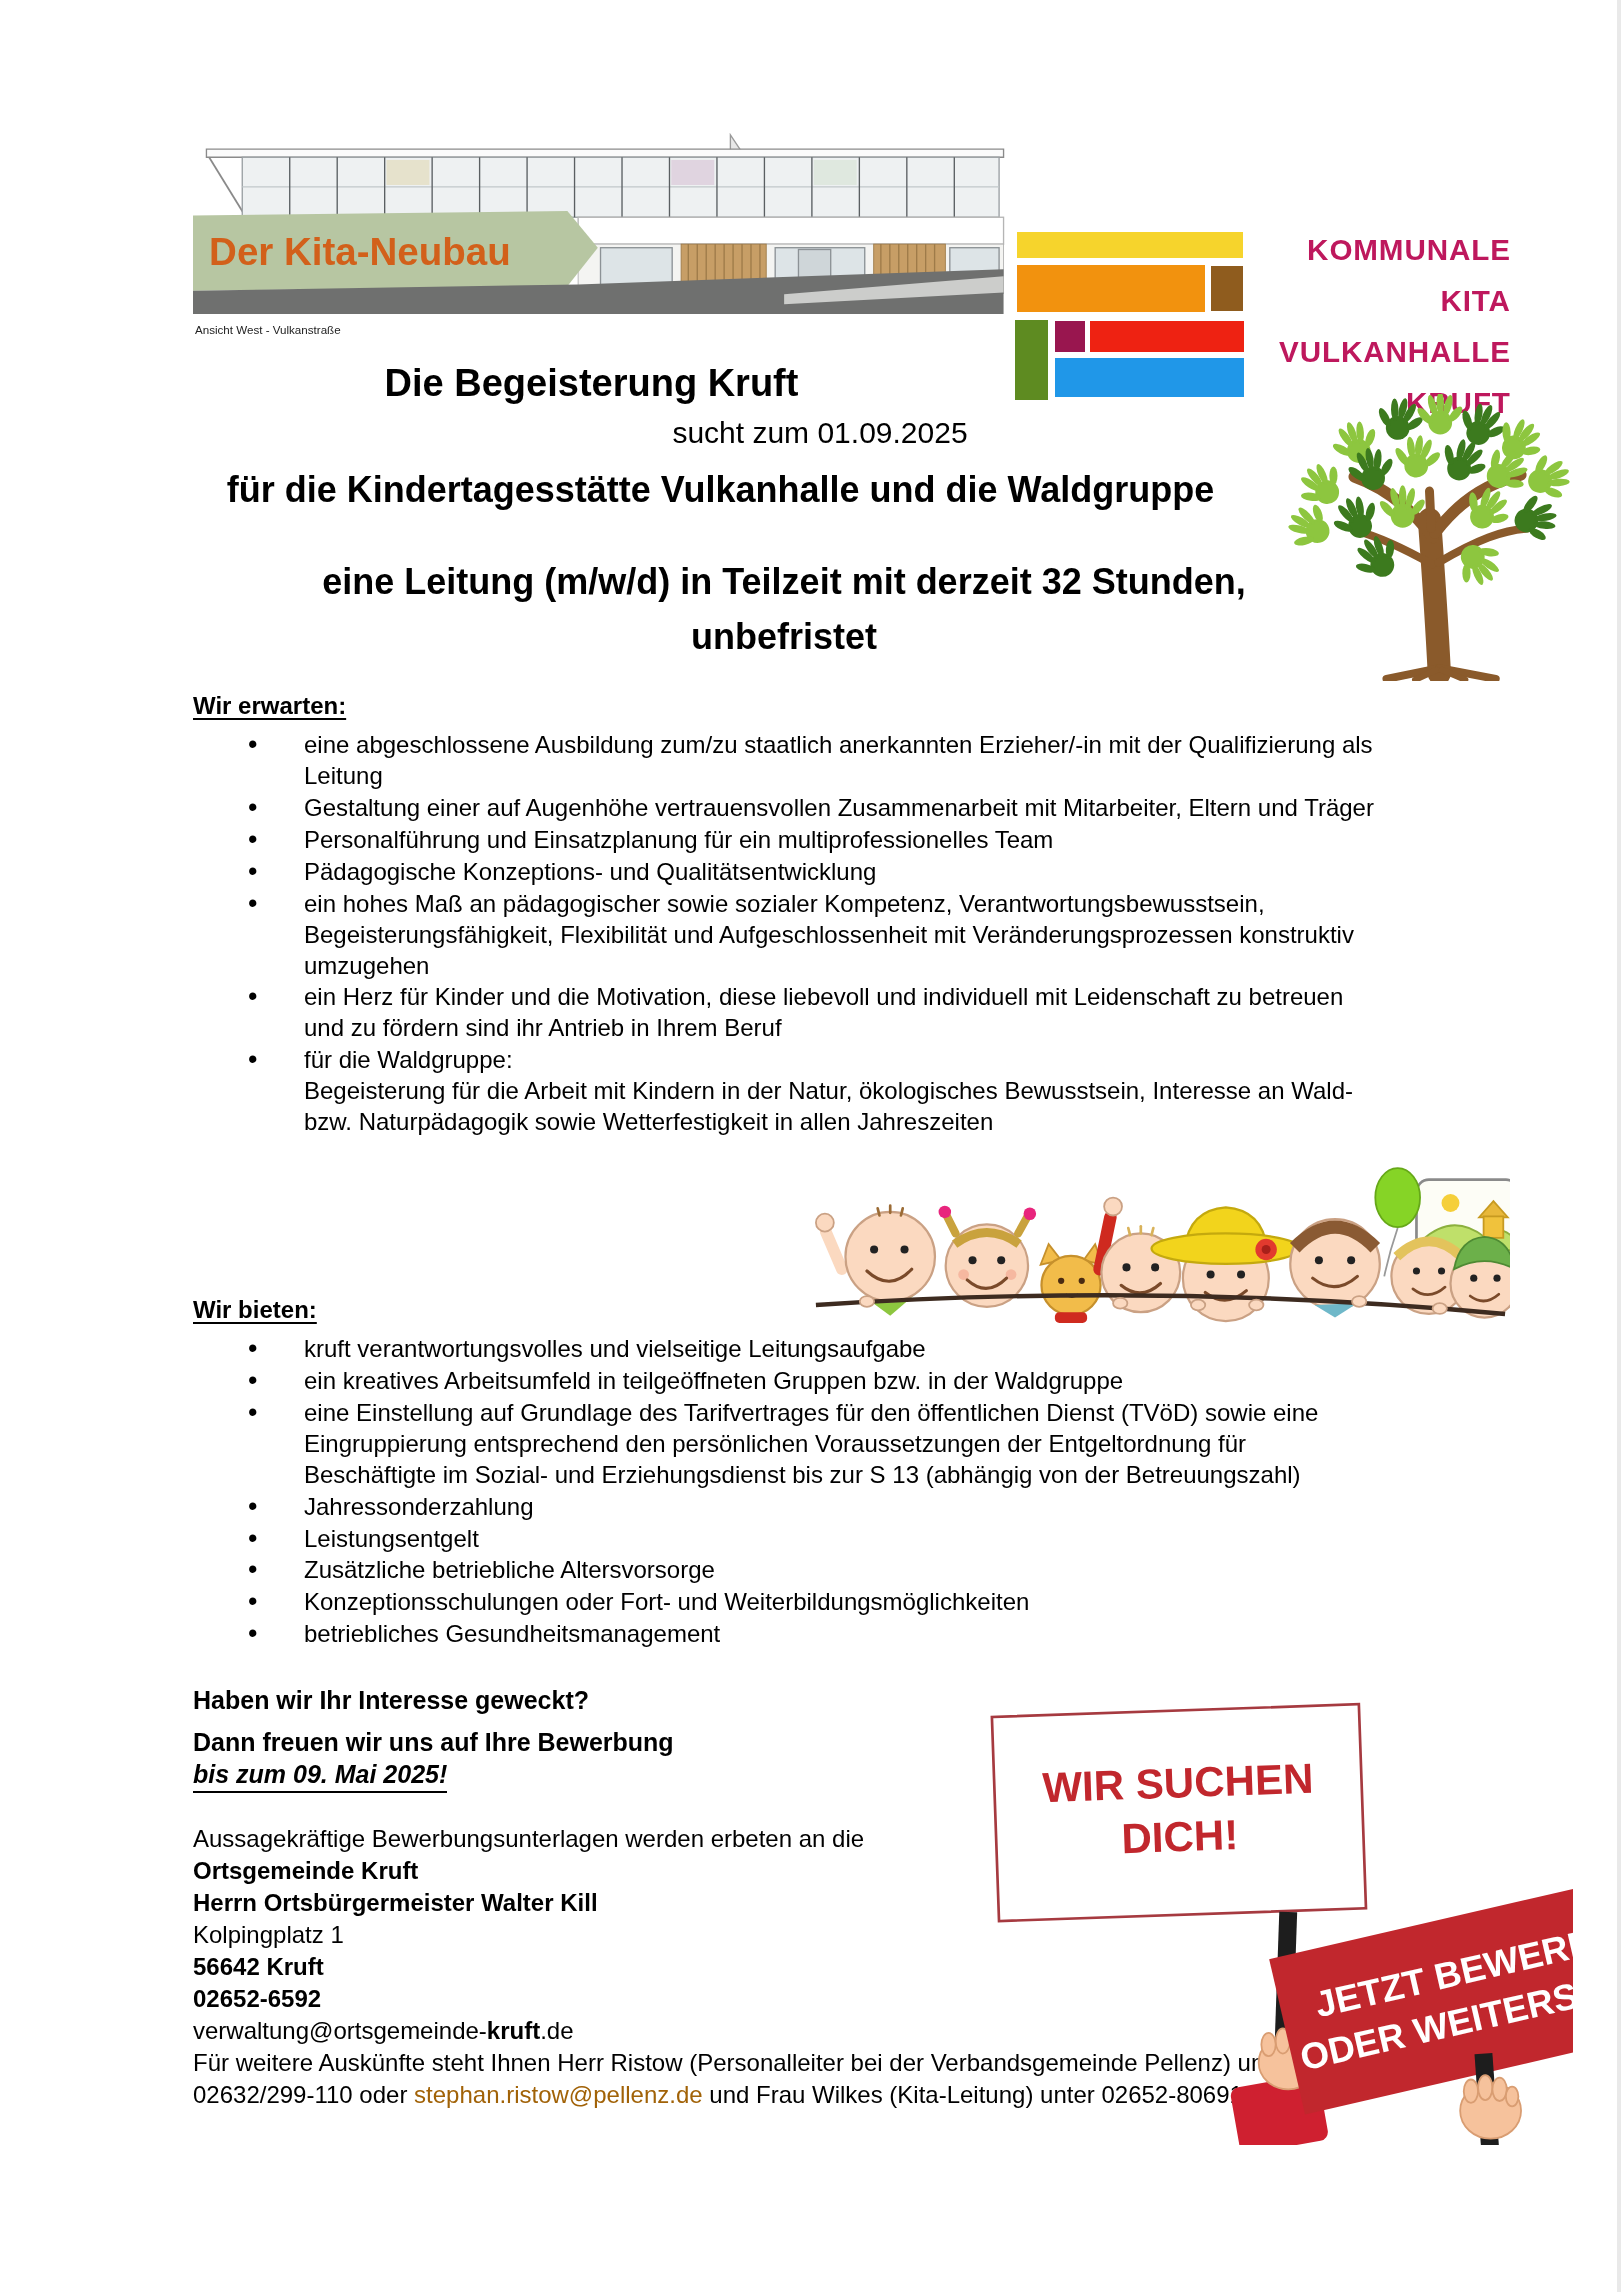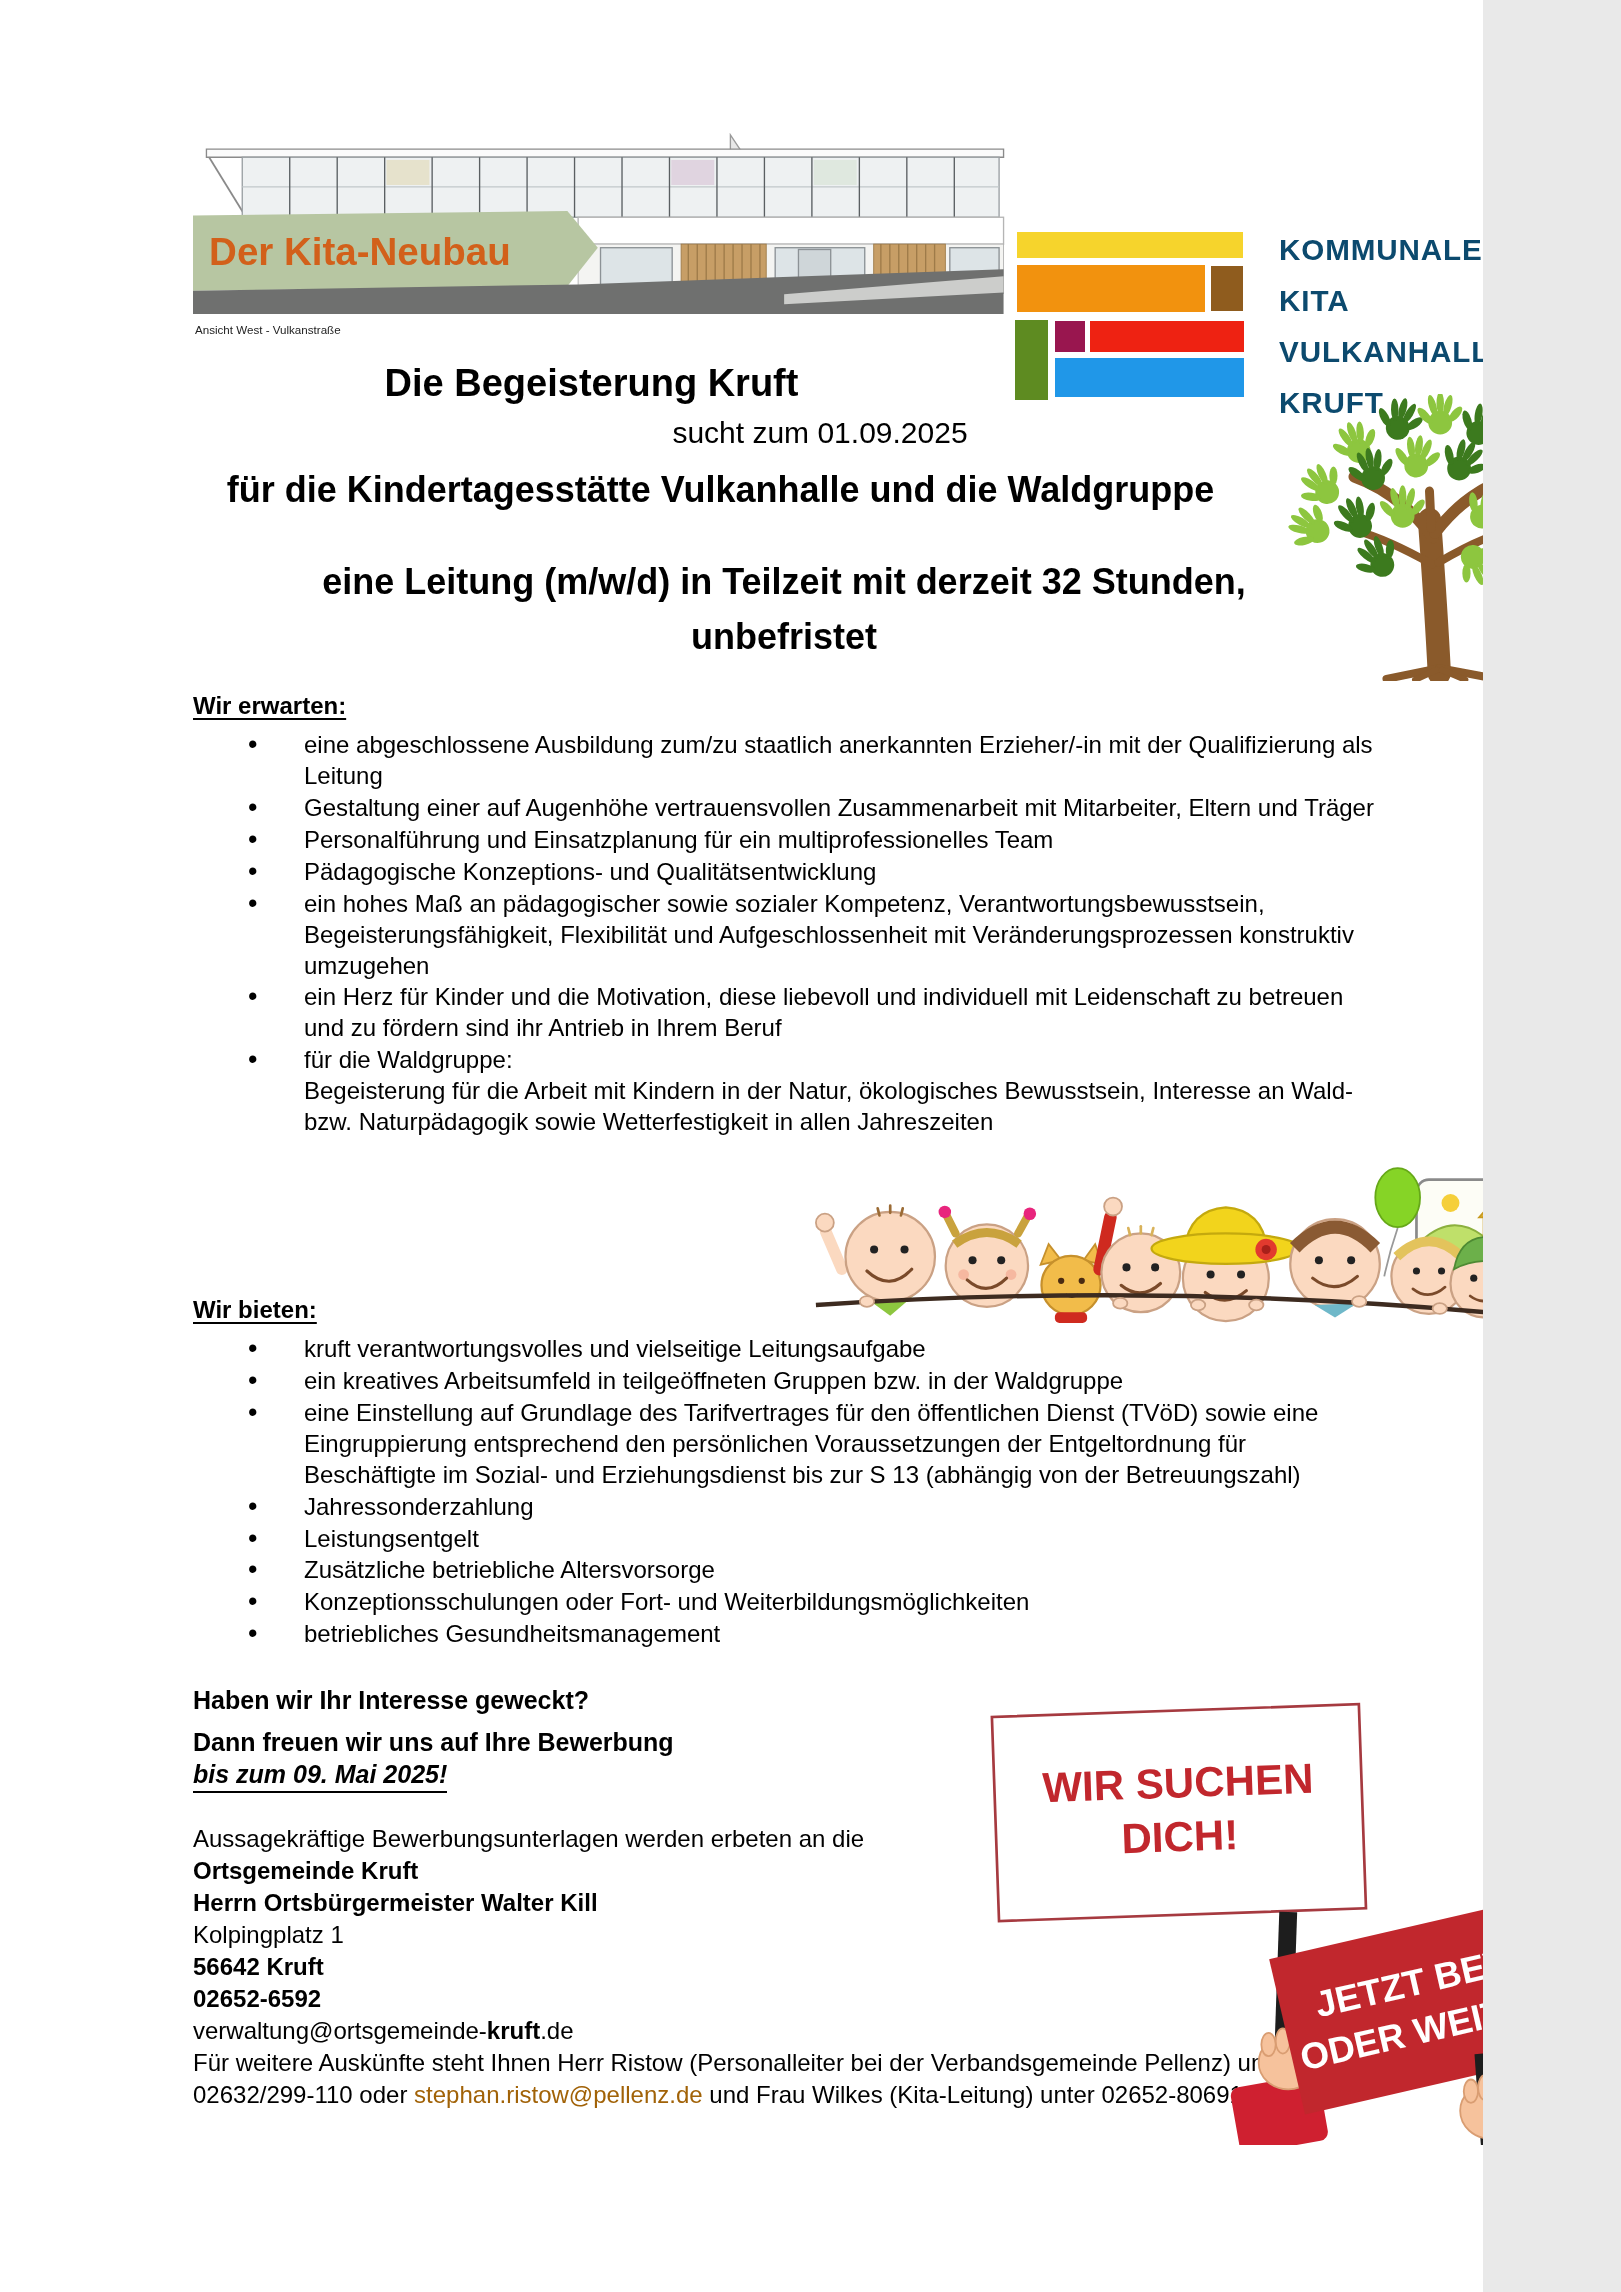--- a/index.html
+++ b/index.html
@@ -1,31 +1,31 @@
 <!DOCTYPE html>
 <html lang="de" style="font-size:14.3px"><head>
 <meta charset="utf-8">
 <style>
   html,body{margin:0;padding:0;background:#e9e9e9;}
   .page{
     position:relative;
-    width:1483px;height:2293px;
+    width:1617px;height:2293px;
     background:#ffffff;
     font-family:"Liberation Sans", sans-serif;
     color:#000;
     overflow:hidden;
   }
   .abs{position:absolute;}
 
   
   .building-caption{left:195px;top:323px;font-size:11.6px;color:#222;}
   .logo{left:1008px;top:222px;width:564px;height:193px;background:#fff;}
   .logo .bar{position:absolute;}
   .logo-text{position:absolute;left:271px;top:1.8px;font-size:29.6px;font-weight:bold;
-             letter-spacing:0.9px;line-height:51px;color:#0c4a6e;white-space:nowrap;}
+             letter-spacing:0.9px;line-height:51px;color:#be185d;white-space:nowrap;text-align:right;}
 
   
   .t1{left:193px;top:362px;width:797px;text-align:center;font-size:38px;font-weight:bold;}
   .t2{left:193px;top:416px;width:1254px;text-align:center;font-size:30px;}
   .t3{left:143px;top:469px;width:1155px;text-align:center;font-size:36px;font-weight:bold;}
   .t4{left:193px;top:561px;width:1182px;text-align:center;font-size:36px;font-weight:bold;}
   .t5{left:193px;top:616px;width:1182px;text-align:center;font-size:36px;font-weight:bold;}
 
   
   .section{width:1254px;font-size:24px;line-height:31px;}

